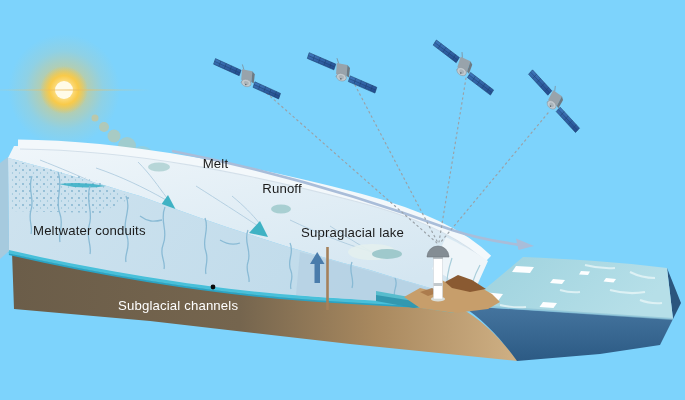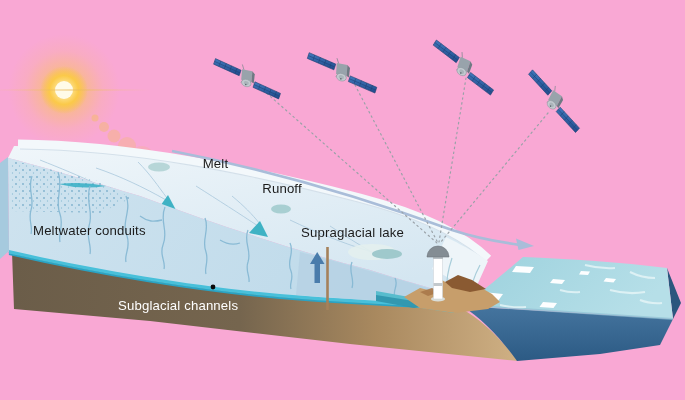--- a/index.html
+++ b/index.html
@@ -1,16 +1,16 @@
 <!DOCTYPE html>
 <html><head>
 <meta charset="utf-8">
 <style>
   html,body{margin:0;padding:0;background:#ffffff;}
-  .stage{position:relative;width:685px;height:400px;background:#f9a8d4;overflow:hidden;
+  .stage{position:relative;width:685px;height:400px;background:#7dd3fc;overflow:hidden;
          font-family:"Liberation Sans", sans-serif;text-align:center;}
   svg{display:block;}
   text.lbl{font-family:"Liberation Sans", sans-serif;font-size:13.2px;font-weight:500;
            letter-spacing:.15px;fill:#1b1b1b;}
   text.lbl.light{fill:#ffffff;}
 </style>
 </head>
 <body>
 
 <div class="stage">

